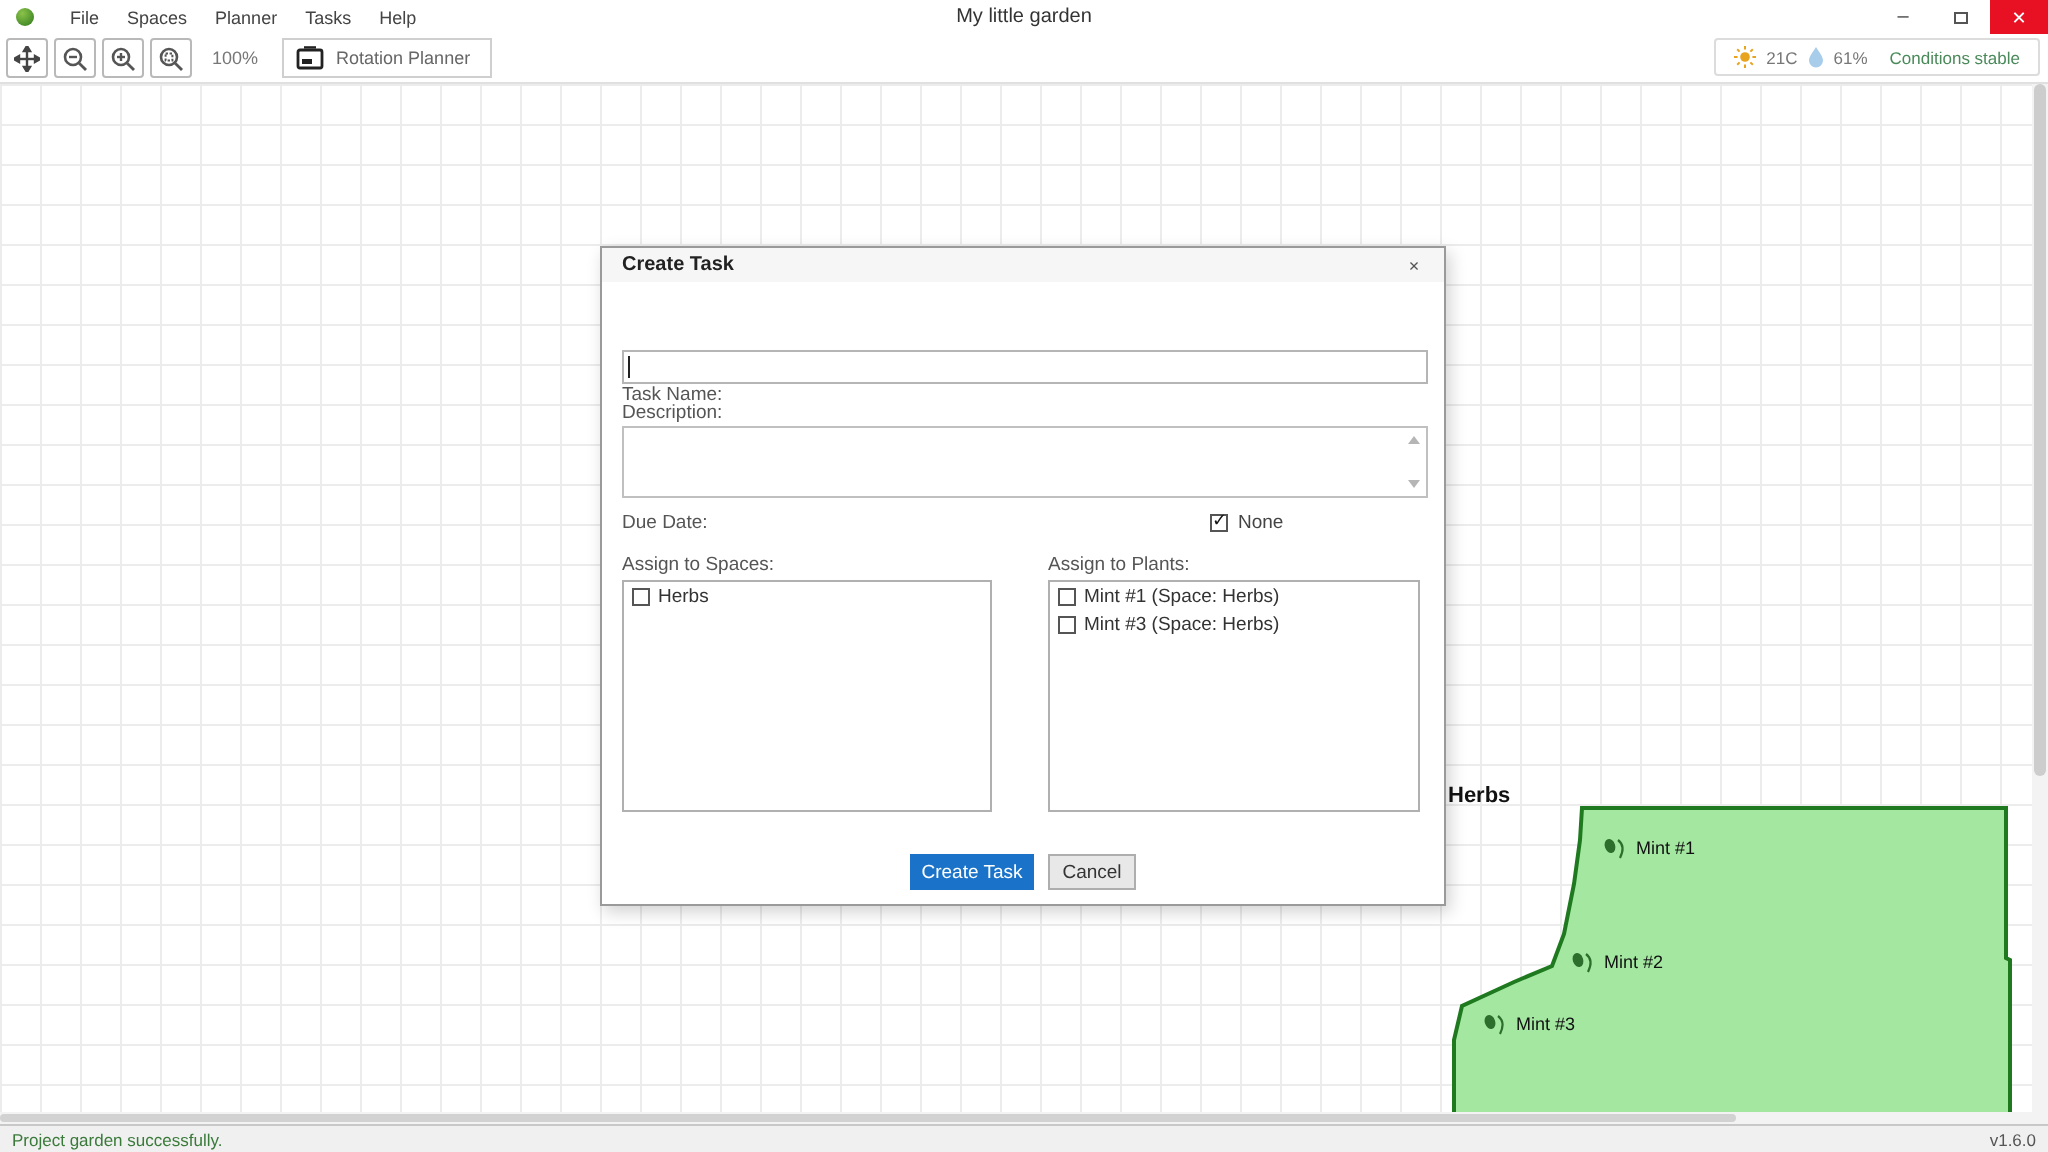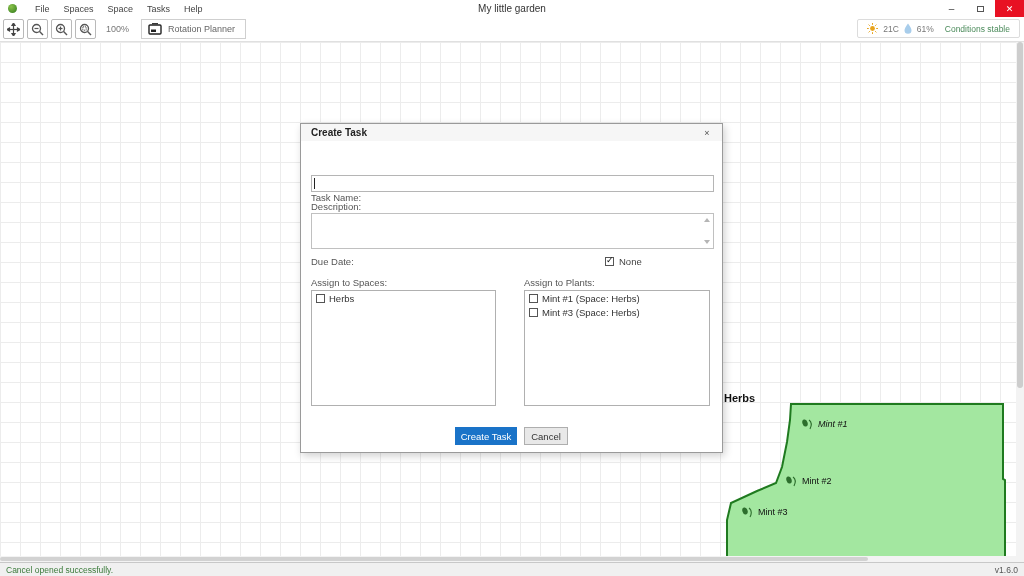--- a/index.html
+++ b/index.html
@@ -79,21 +79,21 @@
 </style>
 </head>
 <body>
 
 <div class="titlebar">
   <div class="app-logo"></div>
   <div class="menus">
 
   <div class="menu-item">File</div>
       <div class="menu-item">Spaces</div>
-      <div class="menu-item">Space</div>
+      <div class="menu-item">Planner</div>
       <div class="menu-item">Tasks</div>
       <div class="menu-item">Help</div>
     </div>
   <div class="win-title">My little garden</div>
   <div class="win-controls">
     <div class="win-btn">–</div>
     <div class="win-btn max-box">
         <span></span>
       </div>
     <div class="win-btn close">✕</div>
@@ -166,21 +166,21 @@
     <span class="cond">Conditions stable</span>
   </div>
 </div>
 
 <div class="canvas">
   <svg class="space-svg" width="310" height="206" viewBox="0 0 310 206">
     <polygon points="91,12 303,12 303,87 305,88 305,198 60,201 27,203 27,128 31,111 57,99 76,91 82,75 87,50 90,28" fill="#a3e7a0" stroke="#1f7a1f" stroke-width="2"></polygon>
   </svg>
   <div class="space-label">Herbs</div>
 
-  <div class="plant-marker" style="left:800px; top:375px;font-style:italic;">
+  <div class="plant-marker" style="left:800px; top:375px;">
     <svg width="16" height="14" viewBox="0 0 16 14">
       <ellipse cx="5" cy="6" rx="2.6" ry="3.6" transform="rotate(-18 5 6)" fill="#2d6e2d"></ellipse>
       <path d="M9 3 Q13 6 10 12" fill="none" stroke="#2d6e2d" stroke-width="1.1"></path>
     </svg>
     <span class="plabel">Mint #1</span>
   </div>
   <div class="plant-marker" style="left:784px; top:432px;">
     <svg width="16" height="14" viewBox="0 0 16 14">
       <ellipse cx="5" cy="6" rx="2.6" ry="3.6" transform="rotate(-18 5 6)" fill="#2d6e2d"></ellipse>
       <path d="M9 3 Q13 6 10 12" fill="none" stroke="#2d6e2d" stroke-width="1.1"></path>
@@ -254,15 +254,15 @@
       </div>
     </div>
 
   <div class="dlg-buttons">
     <div class="btn-primary">Create Task</div>
     <div class="btn-secondary">Cancel</div>
   </div>
 </div>
 
 <div class="statusbar">
-  <span class="status-msg">Cancel opened successfully.</span>
+  <span class="status-msg">Project garden successfully.</span>
   <span class="status-ver">v1.6.0</span>
 </div>
 
 </body></html>

